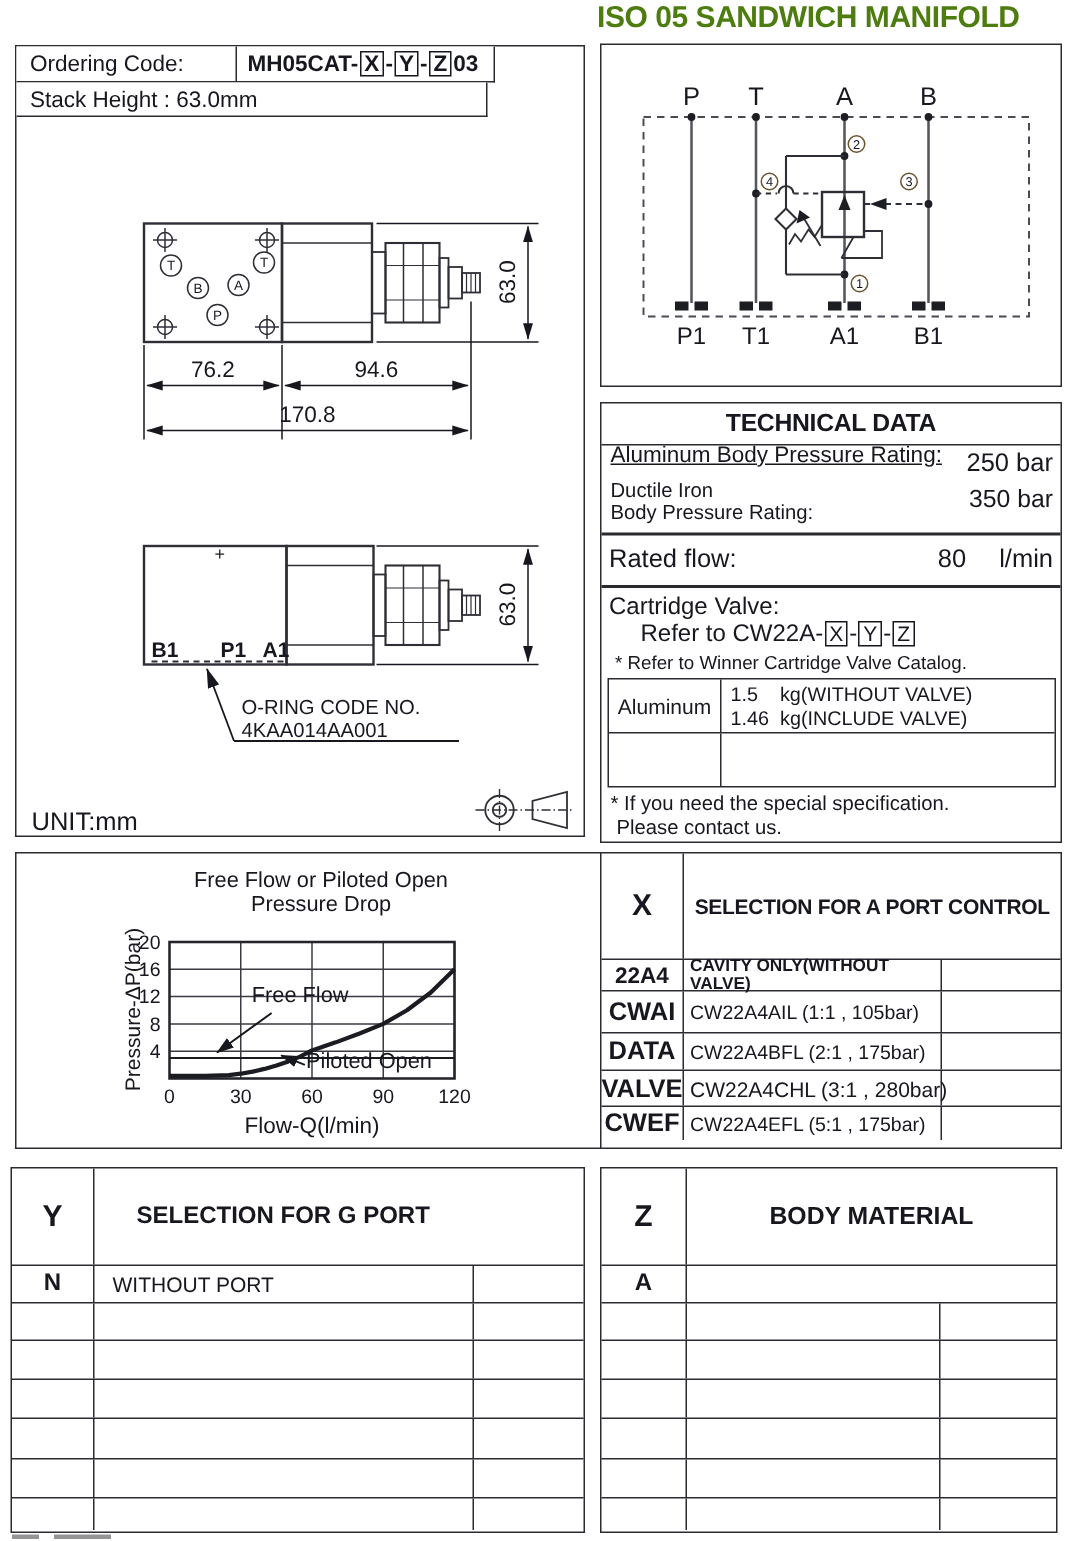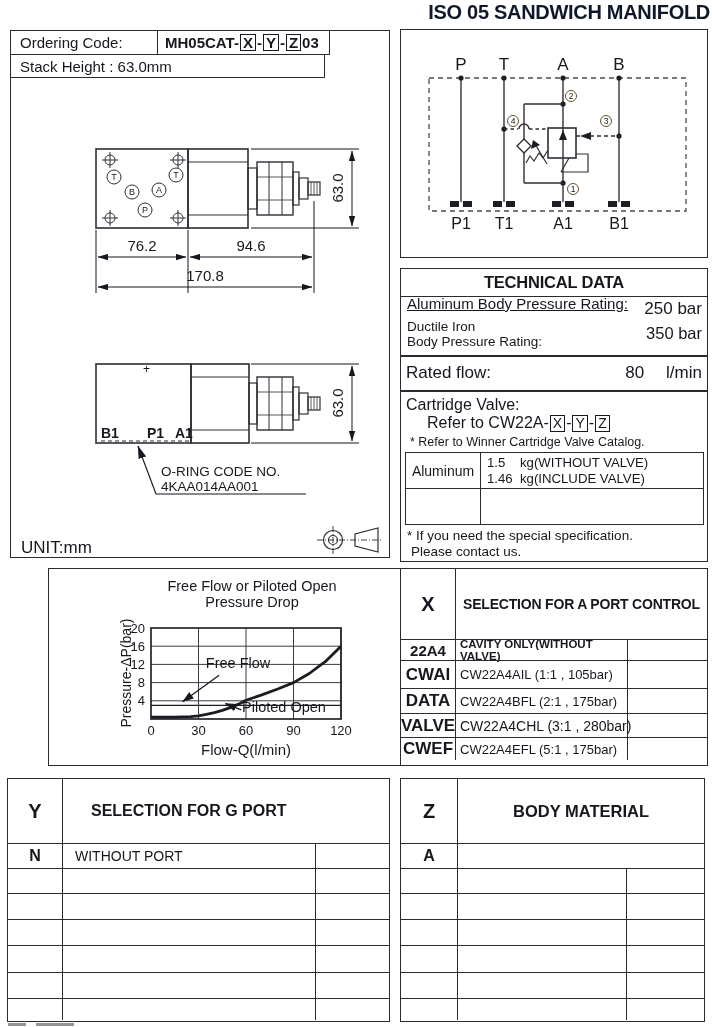--- a/index.html
+++ b/index.html
@@ -7,21 +7,21 @@
     width:712px;height:1027px;position:relative;background:#ffffff;
     font-family:"Liberation Sans", sans-serif;color:#17171f;overflow:hidden;
     -webkit-font-smoothing:antialiased;
   }
   .panel{position:absolute;border:1.6px solid #2a2a31;background:#fff;box-sizing:border-box;}
   .abs{position:absolute;box-sizing:border-box;}
   svg{display:block;}
   svg text{font-family:"Liberation Sans", sans-serif;fill:#17171f;}
   .doc-title{
     position:absolute;top:1px;left:398px;width:312px;height:26px;
-    font-size:20px;font-weight:bold;text-align:right;letter-spacing:-0.3px;color:#0f172a;
+    font-size:20px;font-weight:bold;text-align:left;letter-spacing:-0.3px;color:#4d7c0f;
   }
   
   .ord-row{position:absolute;left:0;box-sizing:border-box;background:#fff;
     border-right:1.6px solid #2a2a31;border-bottom:1.6px solid #2a2a31;
     display:flex;align-items:center;font-size:15px;}
   .ord-label{width:147px;padding-left:9px;box-sizing:border-box;align-self:stretch;
     display:flex;align-items:center;border-right:1.6px solid #2a2a31;}
   .ord-code{padding-left:7px;font-weight:bold;white-space:nowrap;}
   .codebox{display:inline-block;border:1.4px solid #17171f;padding:0 2px;margin:0 1px;line-height:1.05;}
   
@@ -296,21 +296,21 @@
         <div class="wc2"></div>
     </div>
   </div>
 
   <div class="abs" style="left:6px;top:259px;font-size:13.5px;line-height:1.15;">
     <div>* If you need the special specification.</div>
     <div style="padding-left:4px;">Please contact us.</div>
   </div>
 </div>
 
-<div class="panel" style="left:10px;top:568px;width:440px;height:198px;margin-left:38px;">
+<div class="panel" style="left:10px;top:568px;width:440px;height:198px;">
   <svg id="chart-svg" width="377" height="195" viewBox="0 0 377 195">
     <defs>
       <marker id="charr" viewBox="0 0 9 6" refX="8.5" refY="3" markerWidth="9" markerHeight="6" orient="auto">
         <path d="M0,0 L9,3 L0,6 Z" fill="#17171f"></path>
       </marker>
     </defs>
     <text x="203" y="22" font-size="14.5" text-anchor="middle">Free Flow or Piloted Open</text>
     <text x="203" y="38" font-size="14.5" text-anchor="middle">Pressure Drop</text>
     <text transform="rotate(-90 82 104)" x="82" y="104" font-size="14" text-anchor="middle">Pressure-ΔP(bar)</text>
     <text x="197" y="186" font-size="15" text-anchor="middle">Flow-Q(l/min)</text>

